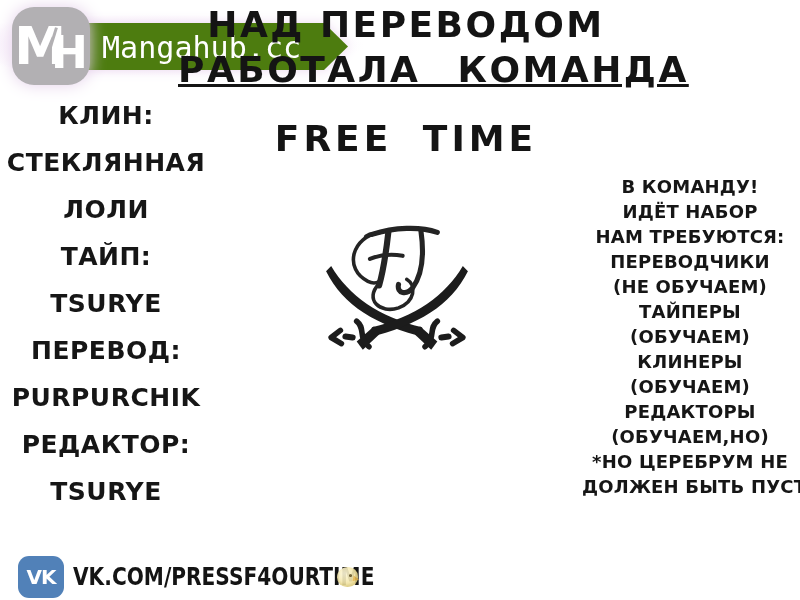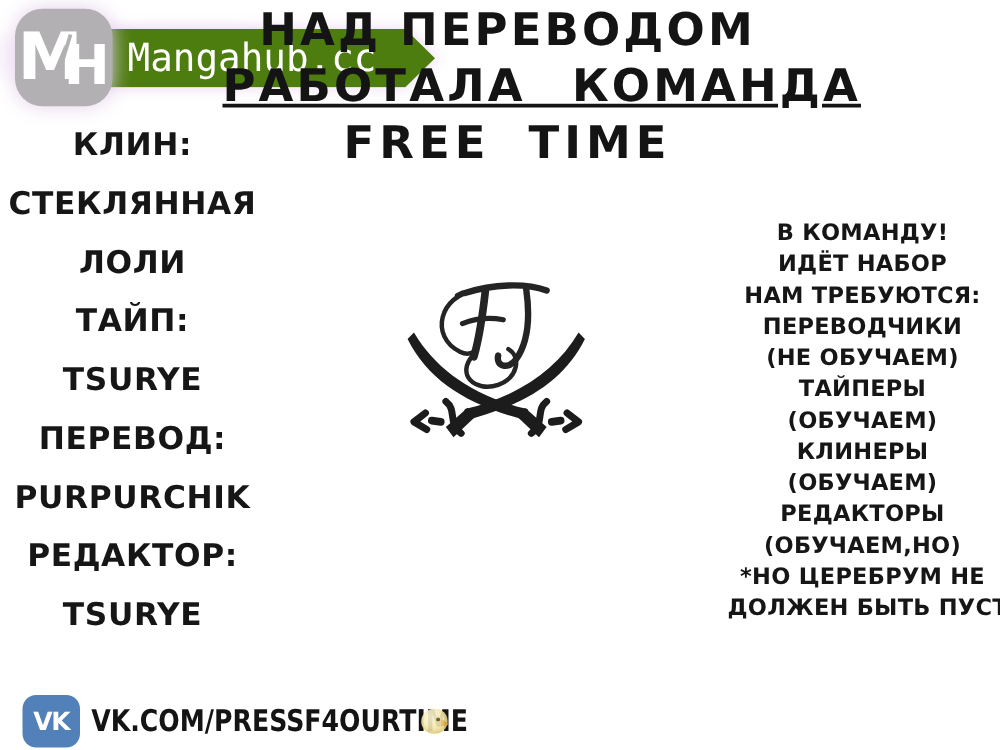--- a/index.html
+++ b/index.html
@@ -35,21 +35,21 @@
   .logo .m{font-size:52px;font-weight:bold;color:#fff;line-height:1;}
   .logo .h{font-size:44px;font-weight:bold;color:#fff;line-height:1;margin-left:-15px;margin-top:14px;}
   .logo .cut{position:absolute;left:39px;top:20px;width:3px;height:27px;background:#b2b0b3;transform:rotate(17deg);}
   
   .title{
     position:absolute;left:178px;top:2px;width:456px;z-index:4;
     text-align:center;font-weight:bold;font-size:36px;line-height:45px;
     letter-spacing:2.5px;color:#141414;white-space:nowrap;
   }
   .title .t2{word-spacing:22px;text-decoration:underline;}
-  .title .t3{letter-spacing:4px;word-spacing:14px;}
+  .title .t3{letter-spacing:4px;word-spacing:14px;margin-top:24px;}
   
   .credits{
     position:absolute;left:0;top:92px;width:212px;
     text-align:center;font-weight:bold;font-size:25px;line-height:47px;
     letter-spacing:0.5px;color:#161616;white-space:nowrap;
   }
   
   .recruit{
     position:absolute;left:582px;top:174px;width:216px;
     text-align:center;font-weight:bold;font-size:18px;line-height:25px;

